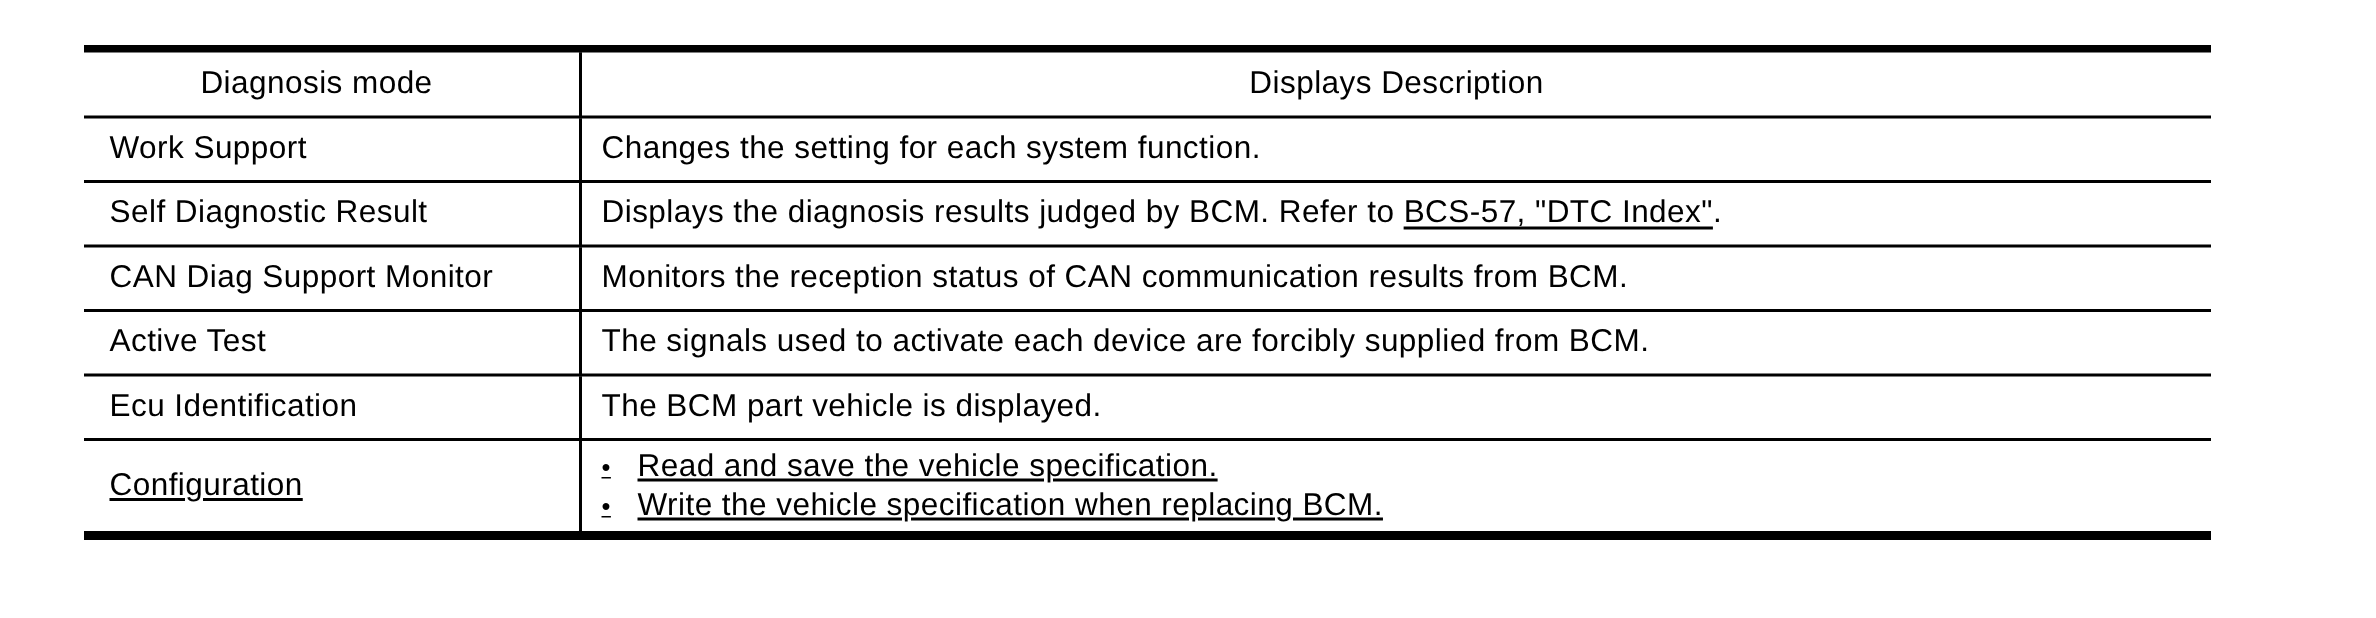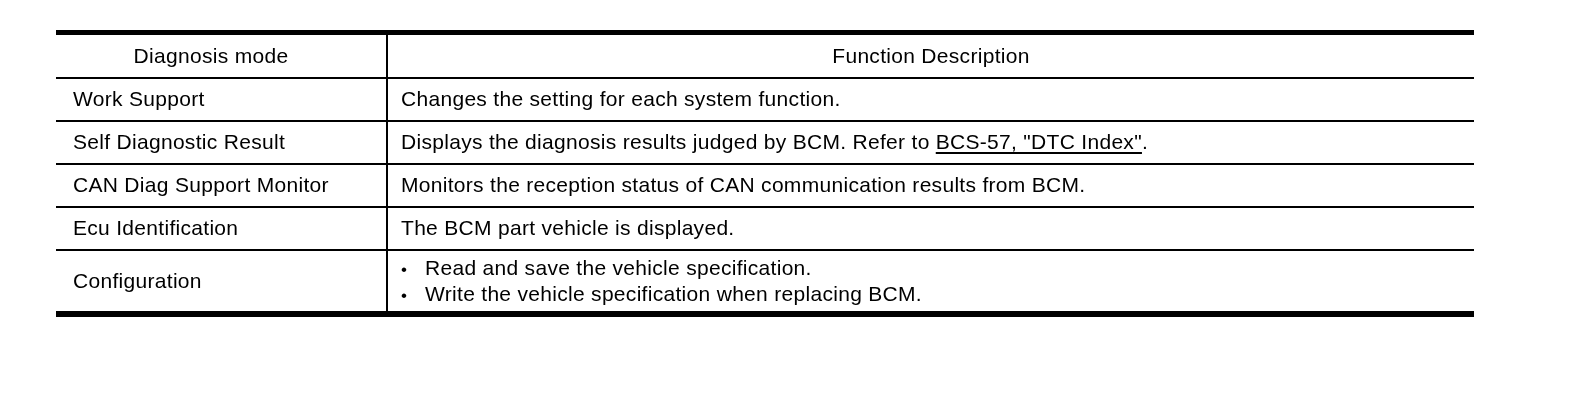--- a/index.html
+++ b/index.html
@@ -46,21 +46,21 @@
   .diag-table th.cell-desc {
     text-align: center;
     padding-left: 0;
     height: 42px;
   }
   .diag-table td.cell-desc {
     padding-left: 13px;
     padding-right: 10px;
   }
   .diag-table tbody tr { height: 43px; }
-  .diag-table tbody tr.row-tall { height: 64px; }
+  .diag-table tbody tr.row-tall { height: 64px; text-decoration: underline; }
   .ref-link {
     color: #000000;
     text-decoration: underline;
     text-underline-offset: 3px;
     text-decoration-thickness: 2px;
     cursor: pointer;
   }
   .bullet-line {
     display: flex;
     align-items: baseline;
@@ -77,21 +77,21 @@
 <body>
 
 <table class="diag-table">
   <colgroup>
     <col class="col-mode">
     <col class="col-desc">
   </colgroup>
   <thead>
     <tr>
       <th class="cell-mode">Diagnosis mode</th>
-      <th class="cell-desc">Function Description</th>
+      <th class="cell-desc">Displays Description</th>
     </tr>
   </thead>
   <tbody>
     <tr>
       <td class="cell-mode">Work Support</td>
       <td class="cell-desc">Changes the setting for each system function.</td>
     </tr>
 
     <tr>
       <td class="cell-mode">Self Diagnostic Result</td>
@@ -99,20 +99,24 @@
         <span>Displays the diagnosis results judged by BCM. Refer to </span><span class="ref-link">BCS-57, "DTC Index"</span><span>.</span>
       </td>
     </tr>
 
     <tr>
       <td class="cell-mode">CAN Diag Support Monitor</td>
       <td class="cell-desc">Monitors the reception status of CAN communication results from BCM.</td>
     </tr>
 
 
+    <tr>
+      <td class="cell-mode">Active Test</td>
+      <td class="cell-desc">The signals used to activate each device are forcibly supplied from BCM.</td>
+    </tr>
 
     <tr>
       <td class="cell-mode">Ecu Identification</td>
       <td class="cell-desc">The BCM part vehicle is displayed.</td>
     </tr>
 
     <tr class="row-tall">
       <td class="cell-mode">Configuration</td>
       <td class="cell-desc">
         <div class="bullet-line">

